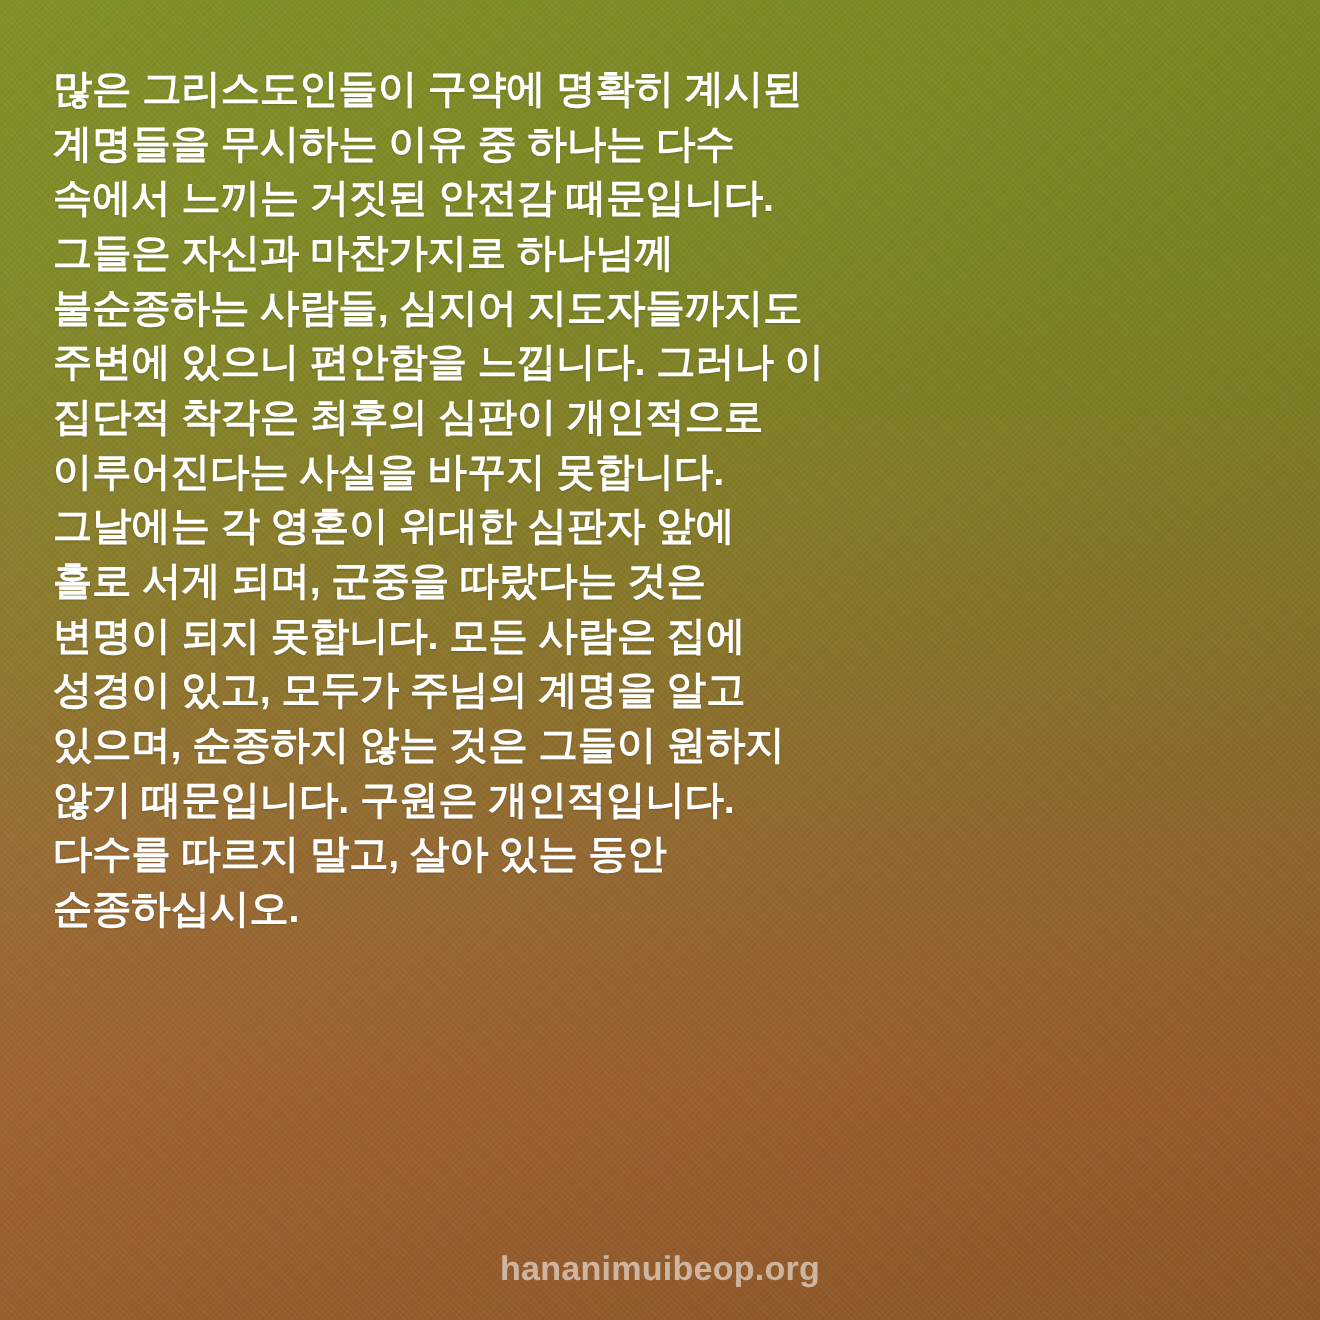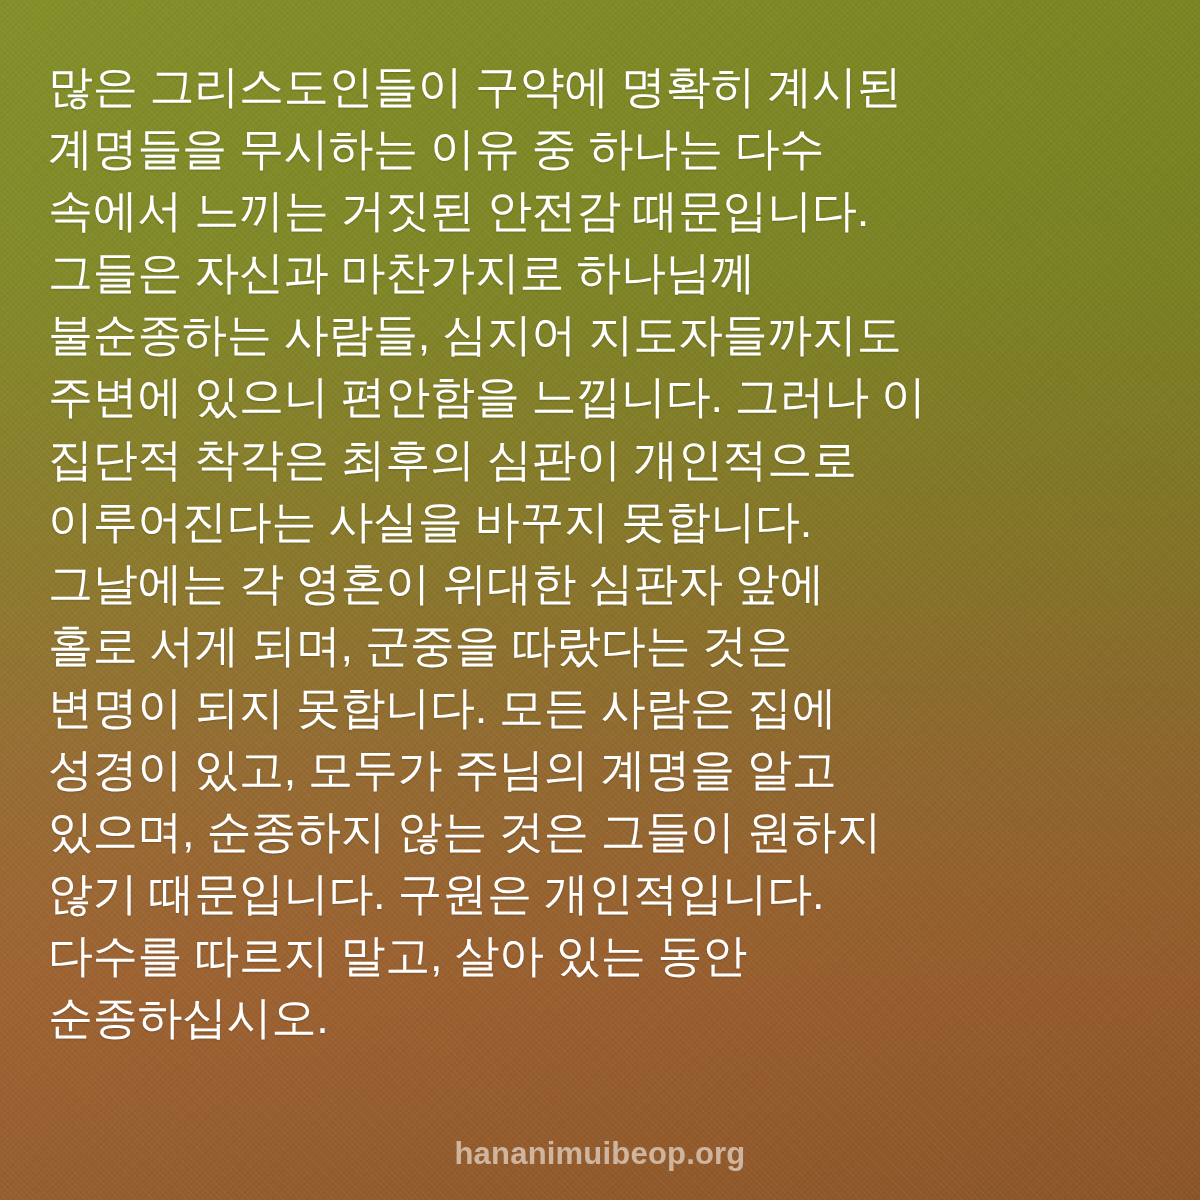--- a/index.html
+++ b/index.html
@@ -31,23 +31,23 @@
       repeating-linear-gradient(45deg, rgba(255,255,255,0.035) 0px, rgba(255,255,255,0.035) 1px, rgba(0,0,0,0.0) 1px, rgba(0,0,0,0.0) 4px),
       repeating-linear-gradient(-45deg, rgba(0,0,0,0.035) 0px, rgba(0,0,0,0.035) 1px, rgba(0,0,0,0.0) 1px, rgba(0,0,0,0.0) 4px);
     pointer-events: none;
   }
   .quote-text {
     position: absolute;
     left: 48px;
     right: 36px;
     top: 56px;
     color: #ffffff;
-    font-size: 45px;
+    font-size: 36px;
     line-height: 1.38;
-    font-weight: 400;
+    font-weight: 700;
     letter-spacing: -0.3px;
     white-space: pre-wrap;
     text-shadow: 0 1px 2px rgba(0,0,0,0.18);
   }
   .watermark {
     position: absolute;
     left: 0;
     right: 0;
     bottom: 28px;
     text-align: center;

